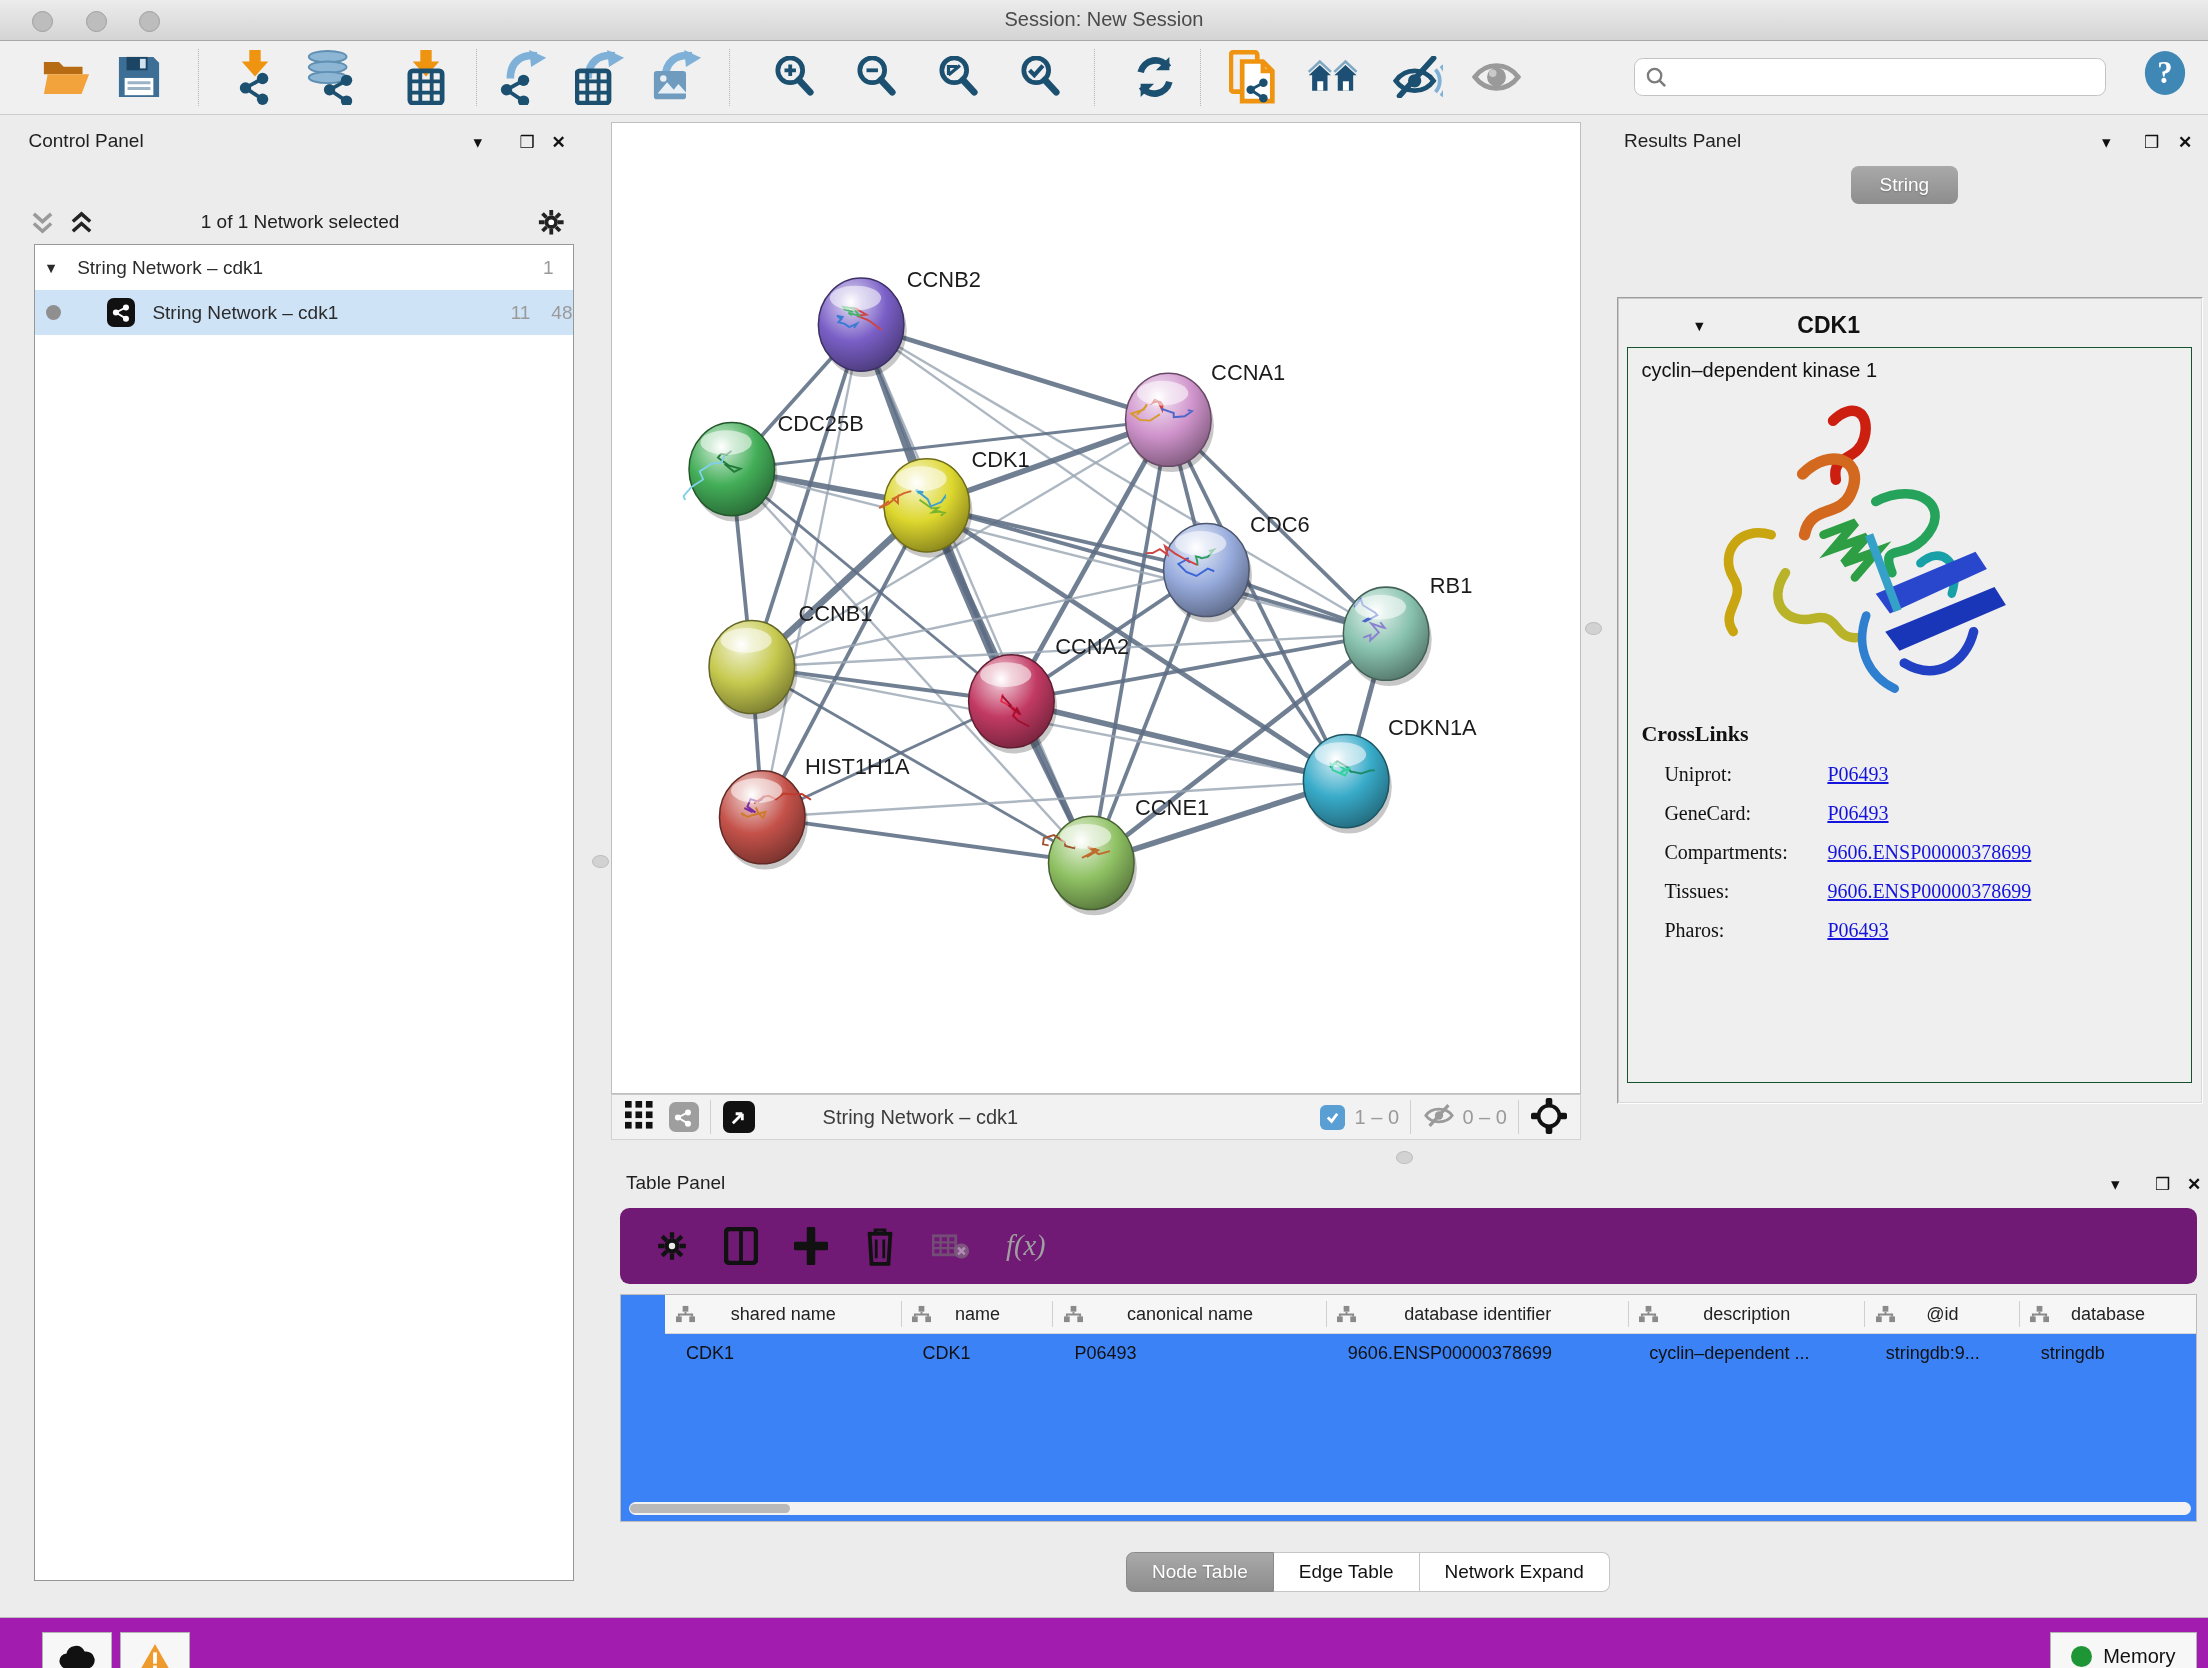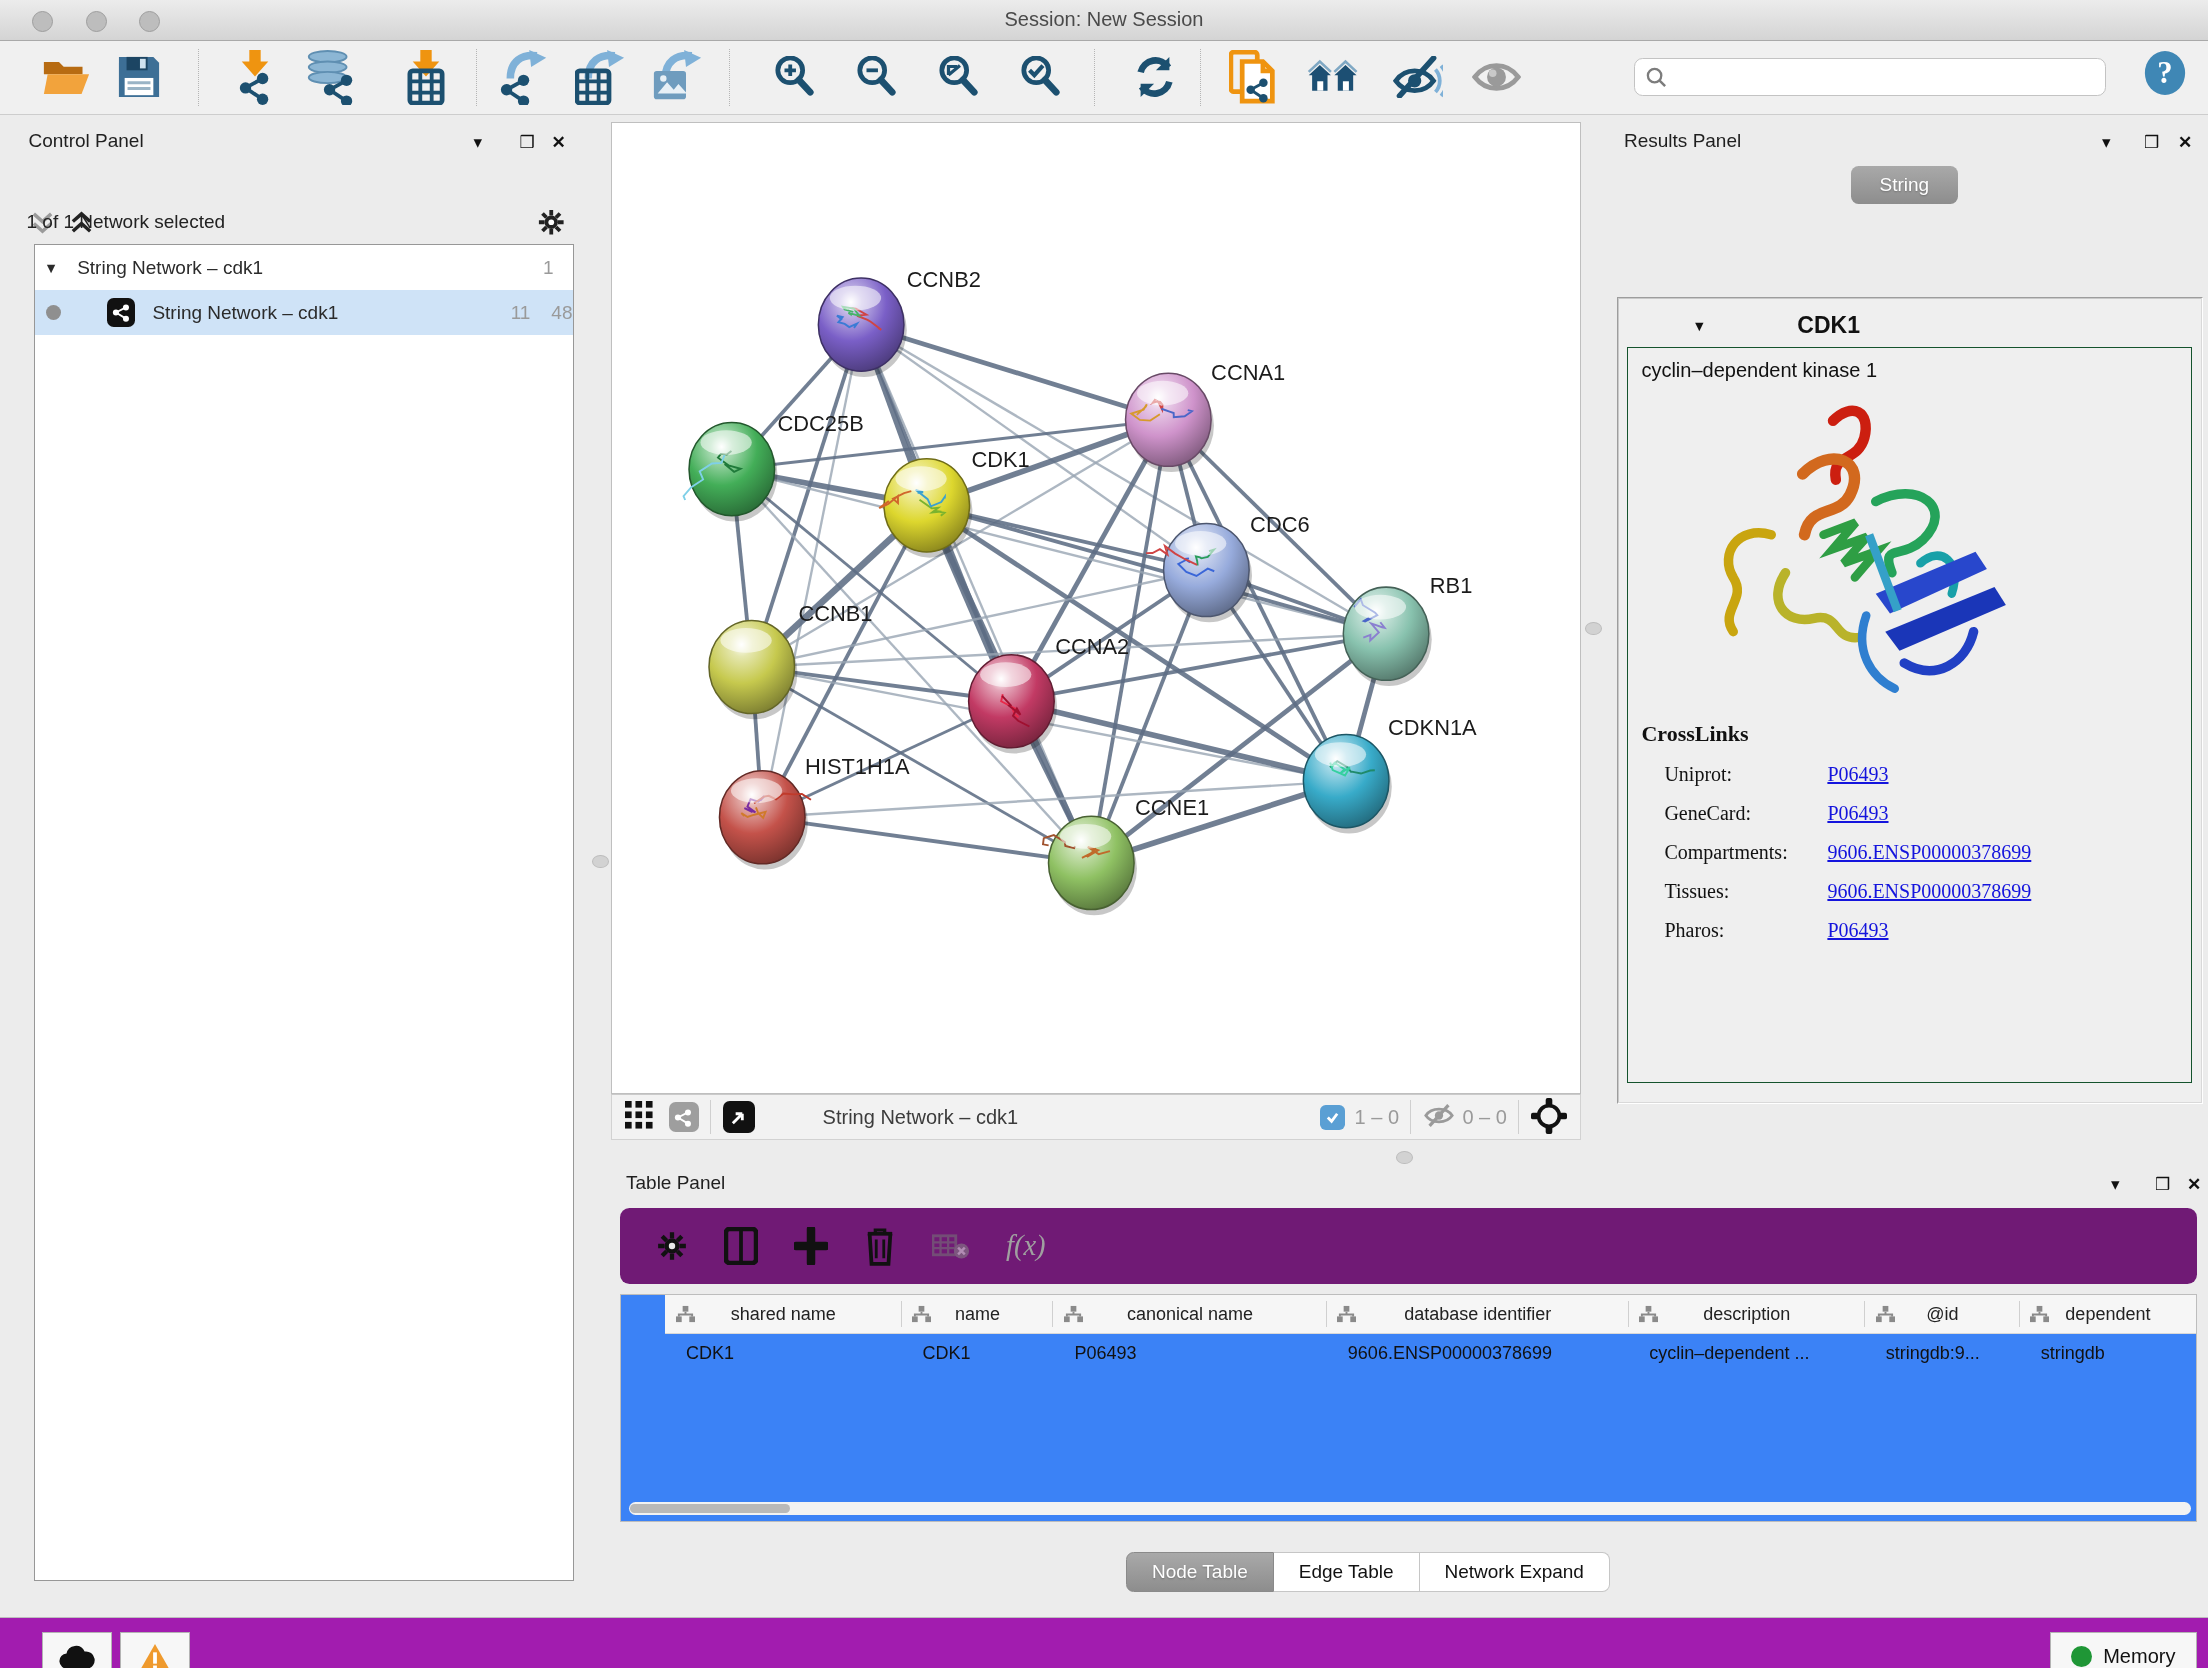--- a/index.html
+++ b/index.html
@@ -310,21 +310,21 @@
   <span class="panel-ctrl" style="left:542px;top:9.5px;font-weight:bold">✕</span>
   <div id="tree-header">
     <span style="position:absolute;left:3.8px;top:3.8px;color:#9a9a9a">
       <svg width="25" height="27" viewBox="0 0 26 28">
           <path d="M4,4 l9,8 9,-8 M4,14 l9,8 9,-8" stroke="#9a9a9a" stroke-width="3.6" fill="none"></path>
         </svg></span>
     <span style="position:absolute;left:42px;top:3.8px">
       <svg width="25" height="27" viewBox="0 0 26 28">
           <path d="M4,12 l9,-8 9,8 M4,22 l9,-8 9,8" stroke="#222" stroke-width="3.6" fill="none"></path>
         </svg></span>
-    <span style="position:absolute;left:0;right:0;top:4.8px">1 of 1 Network selected</span>
+    <span style="position:absolute;left:0;right:0;text-align:center;top:4.8px">1 of 1 Network selected</span>
     <span style="position:absolute;right:7.6px;top:1.9px">
       <svg width="28.5" height="28.5" viewBox="0 0 30 30">
           <circle cx="15" cy="15" r="7" fill="#222"></circle>
           <circle cx="15" cy="15" r="3" fill="#fff"></circle>
           <g stroke="#222" stroke-width="4">
             <path d="M15,2 V8 M15,22 V28 M2,15 H8 M22,15 H28 M5.8,5.8 L10,10 M20,20 L24.2,24.2 M24.2,5.8 L20,10 M10,20 L5.8,24.2"></path>
           </g>
         </svg></span>
   </div>
   <div id="tree-box">
@@ -805,21 +805,21 @@
         </div>
         <div class="th" style="width: 181px;">
           <svg width="21" height="19" viewBox="0 0 22 20">
             <g fill="#8a8a8a">
               <rect x="8" y="1" width="6" height="6"></rect>
               <rect x="1" y="12" width="6" height="6"></rect>
               <rect x="15" y="12" width="6" height="6"></rect>
             </g>
             <path d="M11,7 V10 M4,12 V10 H18 V12" stroke="#8a8a8a" stroke-width="2" fill="none"></path>
           </svg>
-          <span>dependent</span>
+          <span>database</span>
         </div>
       </div>
     <div id="tbl-body">
         <div class="tr">
           <div class="td" style="width: 243px;">CDK1</div>
           <div class="td" style="width: 156px;">CDK1</div>
           <div class="td" style="width: 281px;">P06493</div>
           <div class="td" style="width: 310px;">9606.ENSP00000378699</div>
           <div class="td" style="width: 243px;">cyclin–dependent ...</div>
           <div class="td" style="width: 159px;">stringdb:9...</div>

